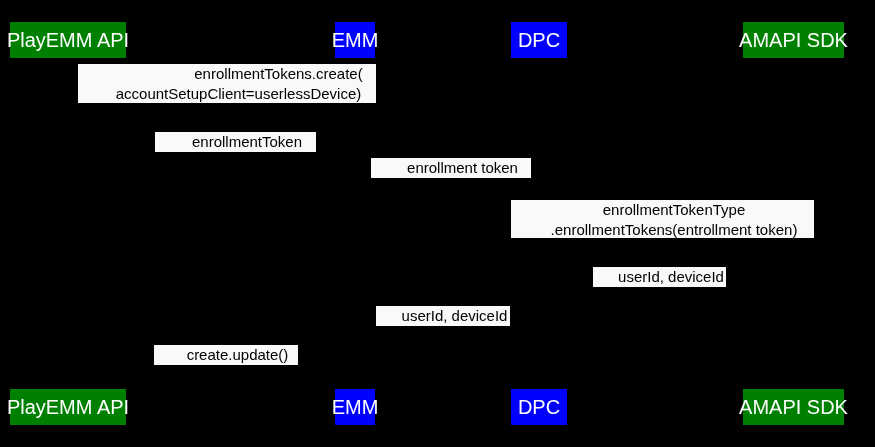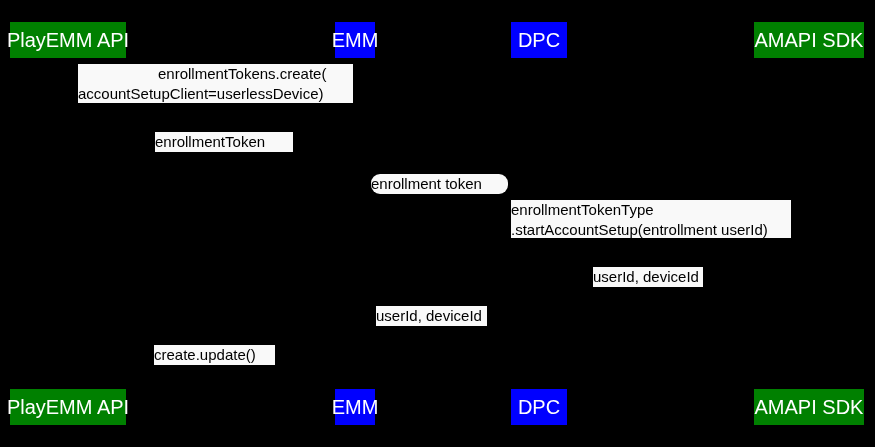--- a/index.html
+++ b/index.html
@@ -24,39 +24,40 @@
     display: flex;
     align-items: center;
     justify-content: center;
     white-space: nowrap;
   }
   .row-top    { top: 22px; }
   .row-bottom { top: 389px; }
   .pos-a1 { left: 10px;  width: 116px; }
   .pos-a2 { left: 335px; width: 40px;  }
   .pos-a3 { left: 477px; width: 56px; margin-left: 34px;  }
-  .pos-a4 { left: 743px; width: 110px; margin-left: 11px; }
+  .pos-a4 { left: 743px; width: 101px; }
   
   .msg {
     position: absolute;
     color: #000000;
     font-size: 15px;
-    text-align: left;
+    text-align: center;
     white-space: nowrap;
+    padding-left: 23px;
   }
   .msg .line {
     display: block;
     line-height: 19.5px;
   }
   .msg-single { height: 20px; }
   .msg-single .line { line-height: 20px; }
   .m1 { left: 78px;  top: 64px;  width: 275px; height: 39px; }
   .m1 .indent-r { padding-left: 80px; }  
   .m2 { left: 155px; top: 132px; width: 138px; }
-  .m3 { left: 371px; top: 174px; width: 137px; border-radius: 9px; }
+  .m3 { left: 371px; top: 158px; width: 137px; }
   .m4 { left: 511px; top: 200px; width: 280px; height: 38px; }
   .m5 { left: 593px; top: 267px; width: 110px; }
   .m6 { left: 376px; top: 306px; width: 111px; }
   .m7 { left: 154px; top: 345px; width: 121px; }
 </style>
 </head>
 <body>
 
 <div class="canvas">
 
@@ -73,21 +74,21 @@
   <div class="msg msg-single m2" style="background-color: rgb(249, 249, 249);">
     <span class="line">enrollmentToken</span>
   </div>
 
   <div class="msg msg-single m3" style="background-color: rgb(249, 249, 249);">
     <span class="line">enrollment token</span>
   </div>
 
   <div class="msg m4" style="background-color: rgb(249, 249, 249);">
     <span class="line">enrollmentTokenType</span>
-    <span class="line">.startAccountSetup(entrollment userId)</span>
+    <span class="line">.enrollmentTokens(entrollment token)</span>
   </div>
 
   <div class="msg msg-single m5" style="background-color: rgb(249, 249, 249);">
     <span class="line">userId, deviceId</span>
   </div>
 
   <div class="msg msg-single m6" style="background-color: rgb(249, 249, 249);">
     <span class="line">userId, deviceId</span>
   </div>
 

